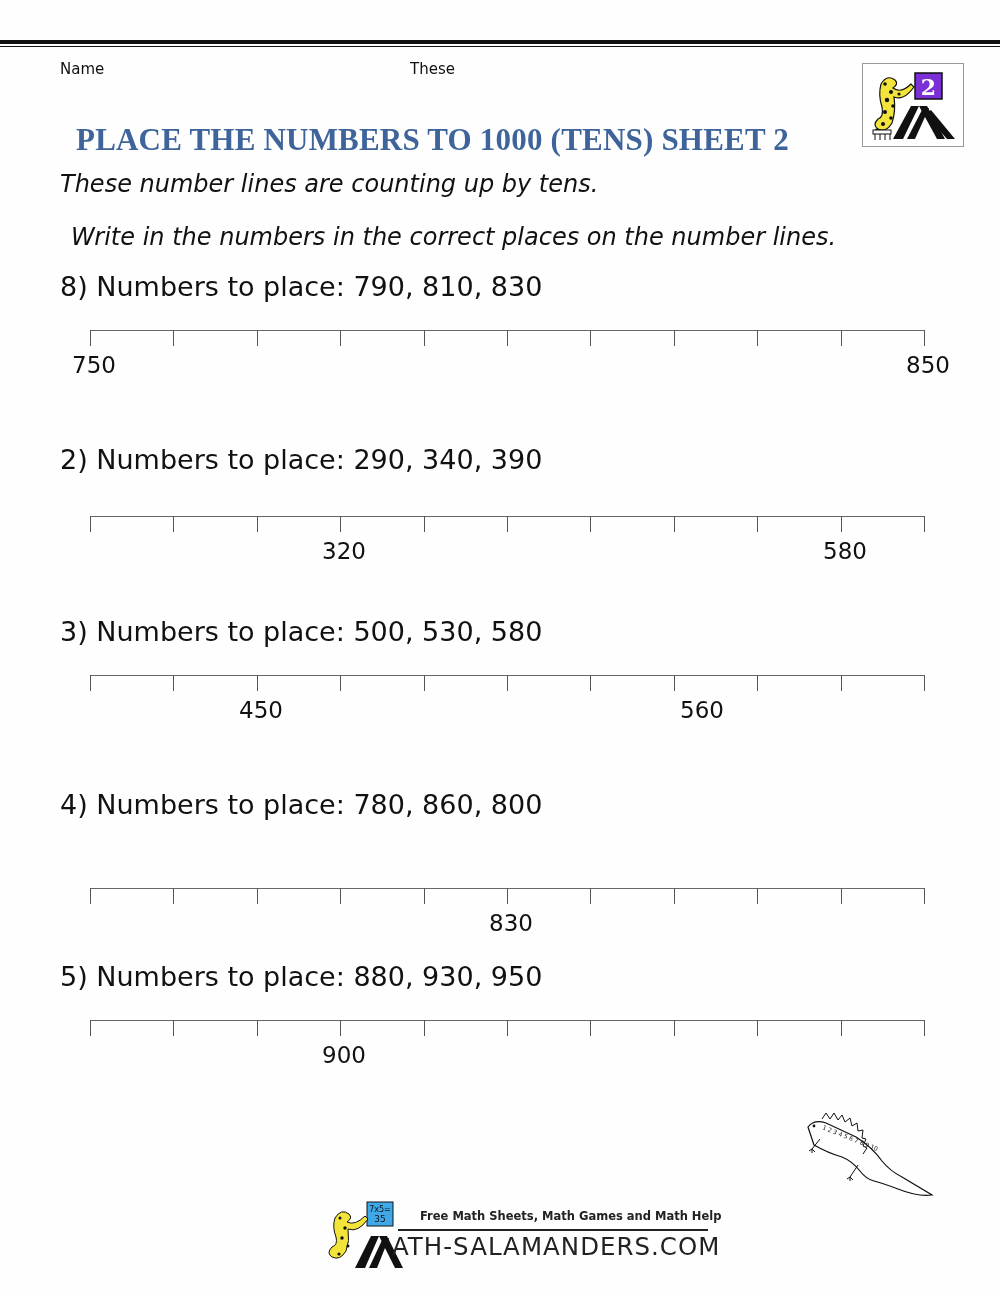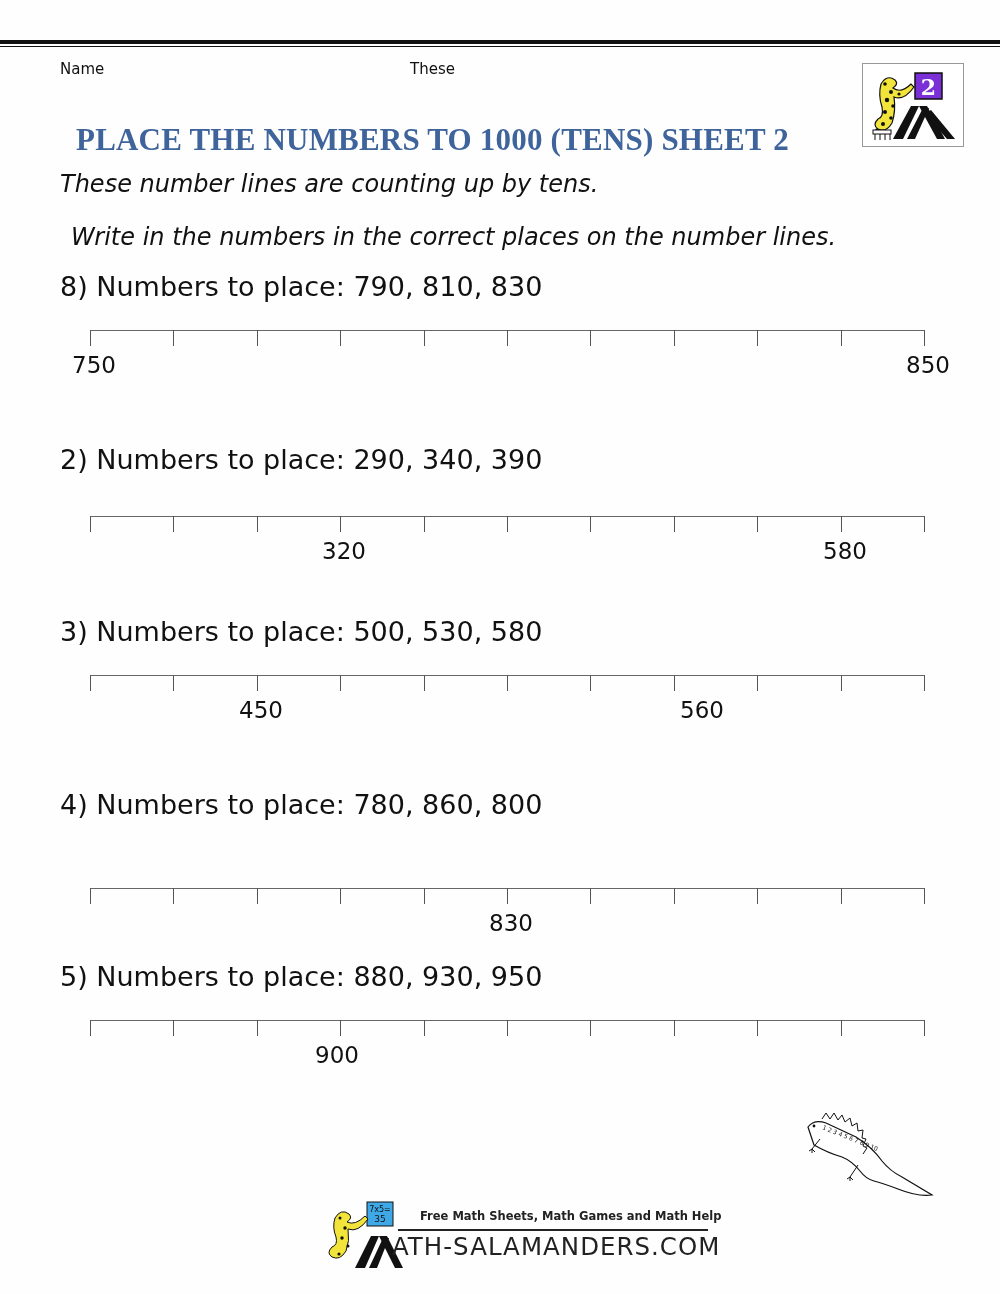--- a/index.html
+++ b/index.html
@@ -143,21 +143,21 @@
     <div class="tick" style="left: 83px;"></div>
     <div class="tick" style="left: 167px;"></div>
     <div class="tick" style="left: 250px;"></div>
     <div class="tick" style="left: 334px;"></div>
     <div class="tick" style="left: 417px;"></div>
     <div class="tick" style="left: 500px;"></div>
     <div class="tick" style="left: 584px;"></div>
     <div class="tick" style="left: 667px;"></div>
     <div class="tick" style="left: 751px;"></div>
     <div class="tick" style="left: 834px;"></div>
-    <span class="tick-label" style="left: 247px;">900</span>
+    <span class="tick-label" style="left: 254px;">900</span>
   </div>
 
 <svg class="salamander" viewBox="0 0 140 95">
   <path d="M8,22 q6,-8 18,-4 l30,14 q16,10 26,24 q8,10 20,16 l30,18 q-14,2 -34,-6 q-16,-6 -24,-8 q-8,-2 -14,-10 q-8,-10 -18,-14 q-14,-4 -28,-12 z" fill="#fff" stroke="#111" stroke-width="1.2"></path>
   <path d="M22,14 l4,-6 l4,6 l4,-6 l4,7 l4,-5 l3,7 l5,-4 l2,8 l5,-3 l1,8 l5,-1 l-1,8 l4,1 l-3,7 l4,2 l-4,6" fill="none" stroke="#111" stroke-width="1"></path>
   <text x="22" y="24" font-size="6" font-family="DejaVu Sans, sans-serif" fill="#111" transform="rotate(22 22 24)">1 2 3 4 5 6 7 8 9 10</text>
   <circle cx="14" cy="21" r="1.4" fill="#111"></circle>
   <path d="M20,34 l-8,10 m0,0 l-3,2 m3,-2 l0,4 m0,-4 l3,3" stroke="#111" fill="none"></path>
   <path d="M58,60 l-8,12 m0,0 l-3,2 m3,-2 l0,4 m0,-4 l3,3" stroke="#111" fill="none"></path>
 </svg>

